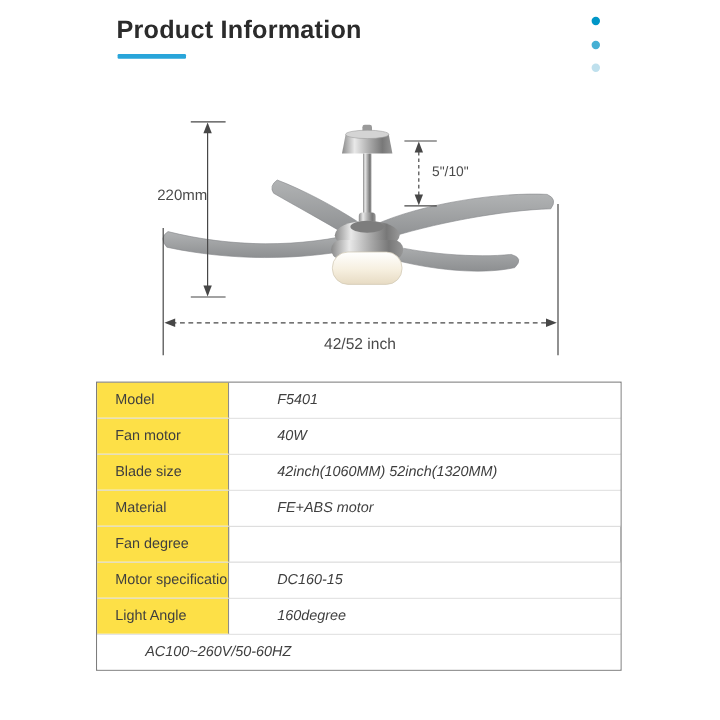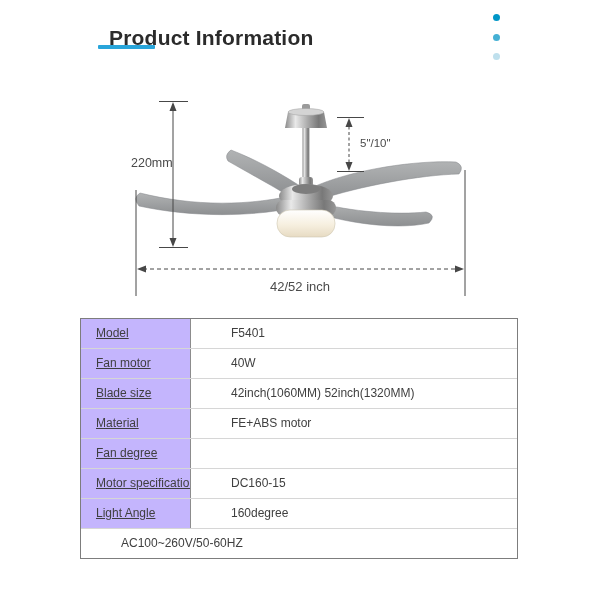--- a/index.html
+++ b/index.html
@@ -1,35 +1,35 @@
 <!DOCTYPE html>
 <html><head>
 <meta charset="utf-8">
 <style>
   html,body{margin:0;padding:0;}
   body{width:600px;height:600px;background:#ffffff;font-family:"Liberation Sans",sans-serif;position:relative;overflow:hidden;}
   .page{position:absolute;inset:0;background:#fff;}
 
   
-  .hdr-title{position:absolute;left:97px;top:14px;margin:12px;font-size:21px;font-weight:700;color:#2b2b2b;letter-spacing:.2px;}
+  .hdr-title{position:absolute;left:97px;top:14px;margin:0;font-size:21px;font-weight:700;color:#2b2b2b;letter-spacing:.2px;}
   .title-underline{position:absolute;left:98px;top:45px;width:57px;height:4px;border-radius:1px;background:#29a5da;}
   .menu-dots{position:absolute;left:489px;top:14px;width:14px;height:46px;display:flex;flex-direction:column;align-items:center;justify-content:space-between;cursor:pointer;}
   .menu-dots .dot{width:7px;height:7px;border-radius:50%;background:#0096c7;}
 
   
   .diagram-svg{position:absolute;left:0;top:0;width:600px;height:600px;z-index:0;}
   .layer{z-index:1;}
 
   
   .spec-table{position:absolute;left:80px;top:318px;width:438px;border:1px solid #7d7d7d;z-index:1;box-sizing:border-box;background:#fff;}
   .spec-table .row{display:flex;height:29px;border-top:1px solid #d6d6d6;}
   .spec-table .row:first-child{border-top:none;}
   .spec-table .cell{box-sizing:border-box;font-size:12px;color:#3f3f3f;line-height:28px;white-space:nowrap;overflow:hidden;}
-  .spec-table .label{width:110px;background:#c4b5fd;border-right:1px solid #8c8c8c;padding-left:15px;flex:none;text-decoration:underline;}
-  .spec-table .value{flex:1;padding-left:40px;background:#fff;}
+  .spec-table .label{width:110px;background:#fde047;border-right:1px solid #8c8c8c;padding-left:15px;flex:none;}
+  .spec-table .value{flex:1;padding-left:40px;background:#fff;font-style:italic;}
 </style>
 </head>
 <body>
 
 <div class="page">
 
   <svg class="diagram-svg" viewBox="0 0 600 600" xmlns="http://www.w3.org/2000/svg">
     <defs>
       <linearGradient id="chromeH" x1="0" y1="0" x2="1" y2="0">
         <stop offset="0" stop-color="#8a8a8a"></stop>

